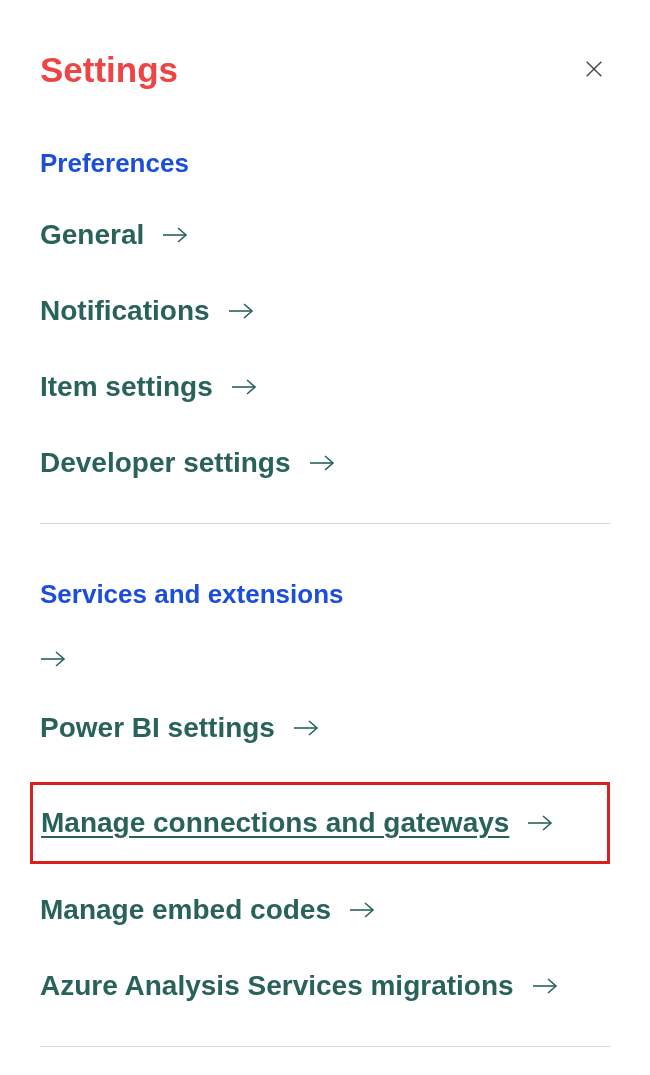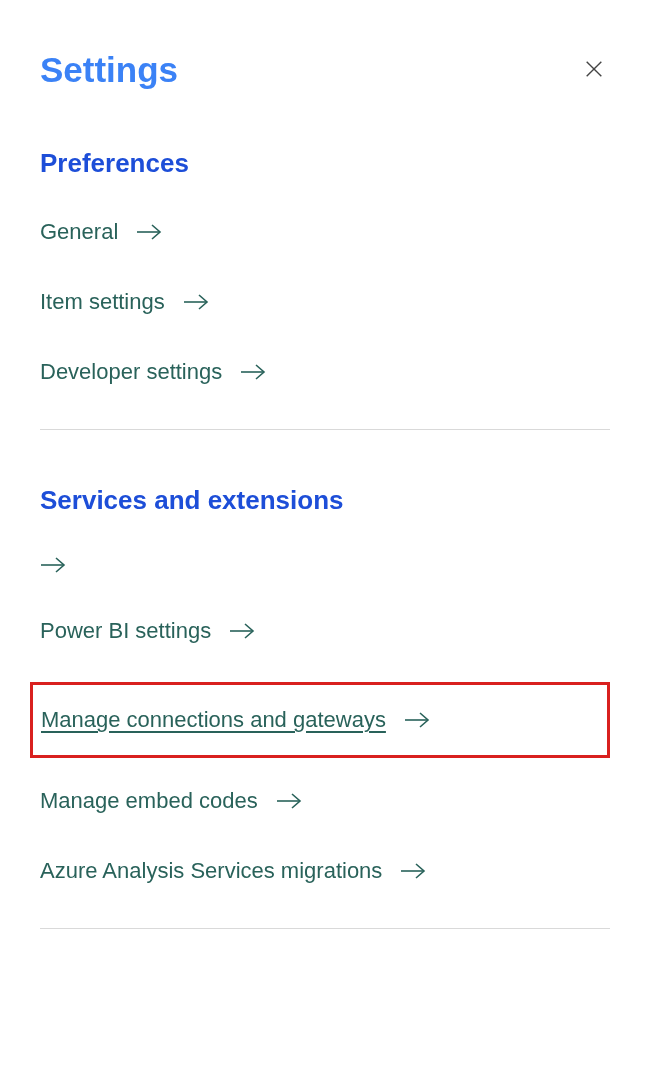--- a/index.html
+++ b/index.html
@@ -17,21 +17,21 @@
     }
     .header {
       display: flex;
       justify-content: space-between;
       align-items: center;
       margin-bottom: 58px;
     }
     .title {
       font-size: 35px;
       font-weight: 700;
-      color: #3b82f6;
+      color: #ef4444;
     }
     .close-btn {
       width: 32px;
       height: 32px;
       display: flex;
       align-items: center;
       justify-content: center;
       cursor: pointer;
       color: #444;
       background: none;
@@ -51,23 +51,23 @@
       margin-bottom: 40px;
     }
     .link-row {
       display: flex;
       align-items: center;
       gap: 18px;
       margin-bottom: 44px;
       cursor: pointer;
     }
     .link-text {
-      font-size: 22px;
+      font-size: 28px;
       color: #29625a;
-      font-weight: 400;
+      font-weight: 700;
       text-align: center;
     }
     .link-row.highlighted {
       border: 3px solid #d9201f;
       padding: 22px 8px;
       margin-left: -10px;
       margin-bottom: 30px;
       margin-top: -6px;
     }
     .link-row.highlighted .link-text {
@@ -114,20 +114,29 @@
   <div class="link-row">
     <span class="link-text">General</span>
     <span class="arrow-icon">
       <svg viewBox="0 0 26 18" fill="none" stroke="currentColor" stroke-width="1.6">
         <line x1="1" y1="9" x2="24" y2="9"></line>
         <polyline points="16,2 24,9 16,16"></polyline>
       </svg>
     </span>
   </div>
 
+  <div class="link-row">
+    <span class="link-text">Notifications</span>
+    <span class="arrow-icon">
+      <svg viewBox="0 0 26 18" fill="none" stroke="currentColor" stroke-width="1.6">
+        <line x1="1" y1="9" x2="24" y2="9"></line>
+        <polyline points="16,2 24,9 16,16"></polyline>
+      </svg>
+    </span>
+  </div>
 
   <div class="link-row">
     <span class="link-text">Item settings</span>
     <span class="arrow-icon">
       <svg viewBox="0 0 26 18" fill="none" stroke="currentColor" stroke-width="1.6">
         <line x1="1" y1="9" x2="24" y2="9"></line>
         <polyline points="16,2 24,9 16,16"></polyline>
       </svg>
     </span>
   </div>

